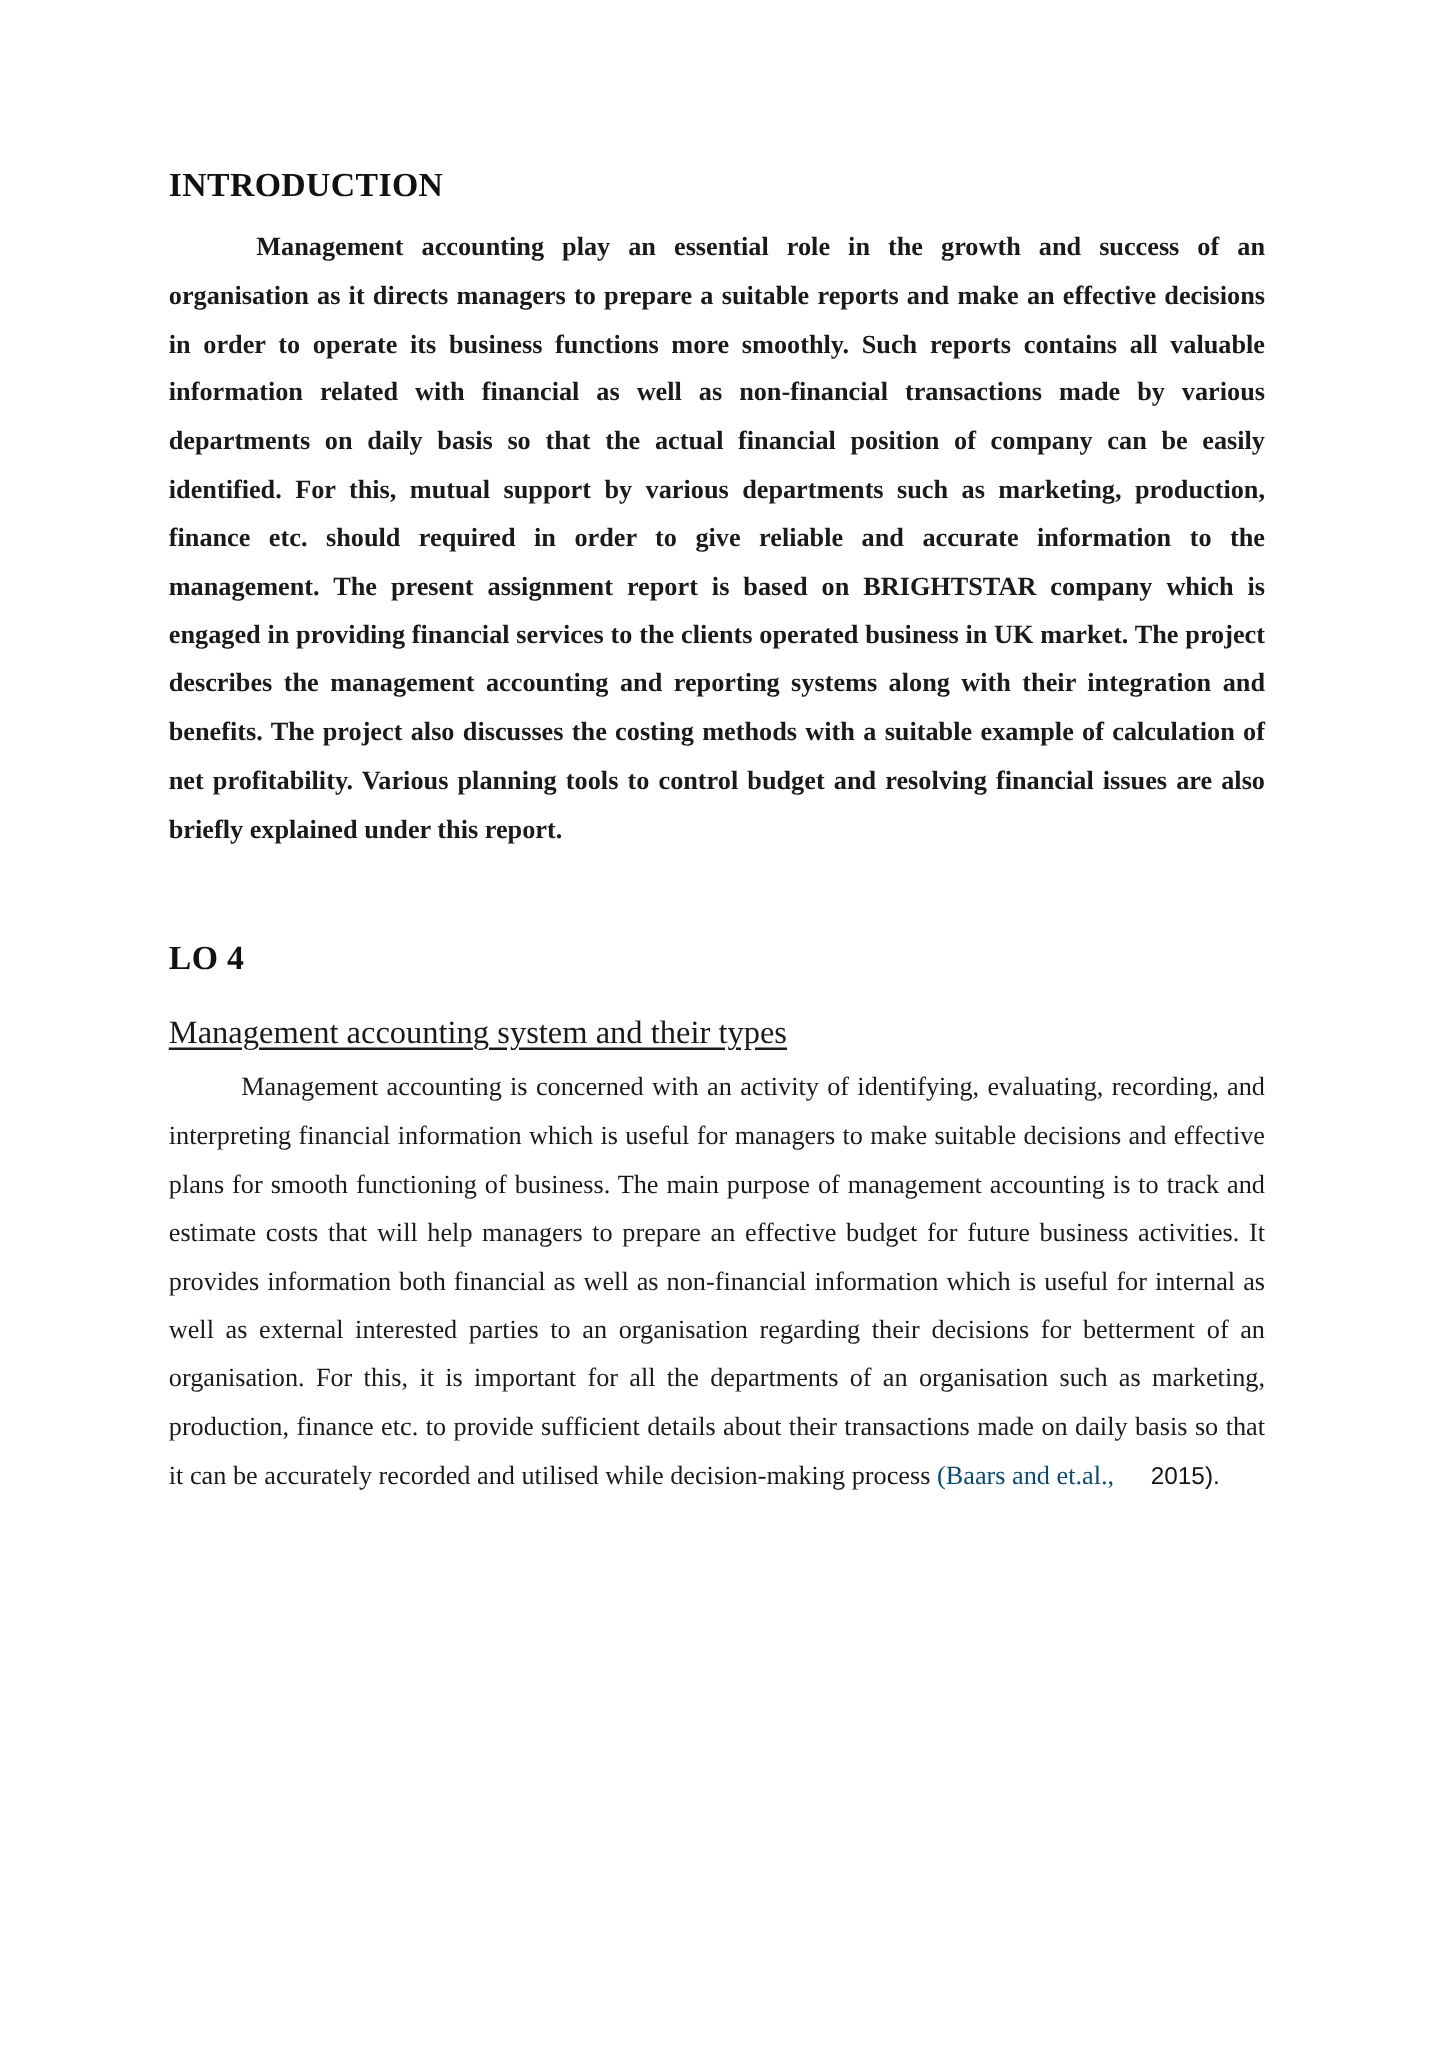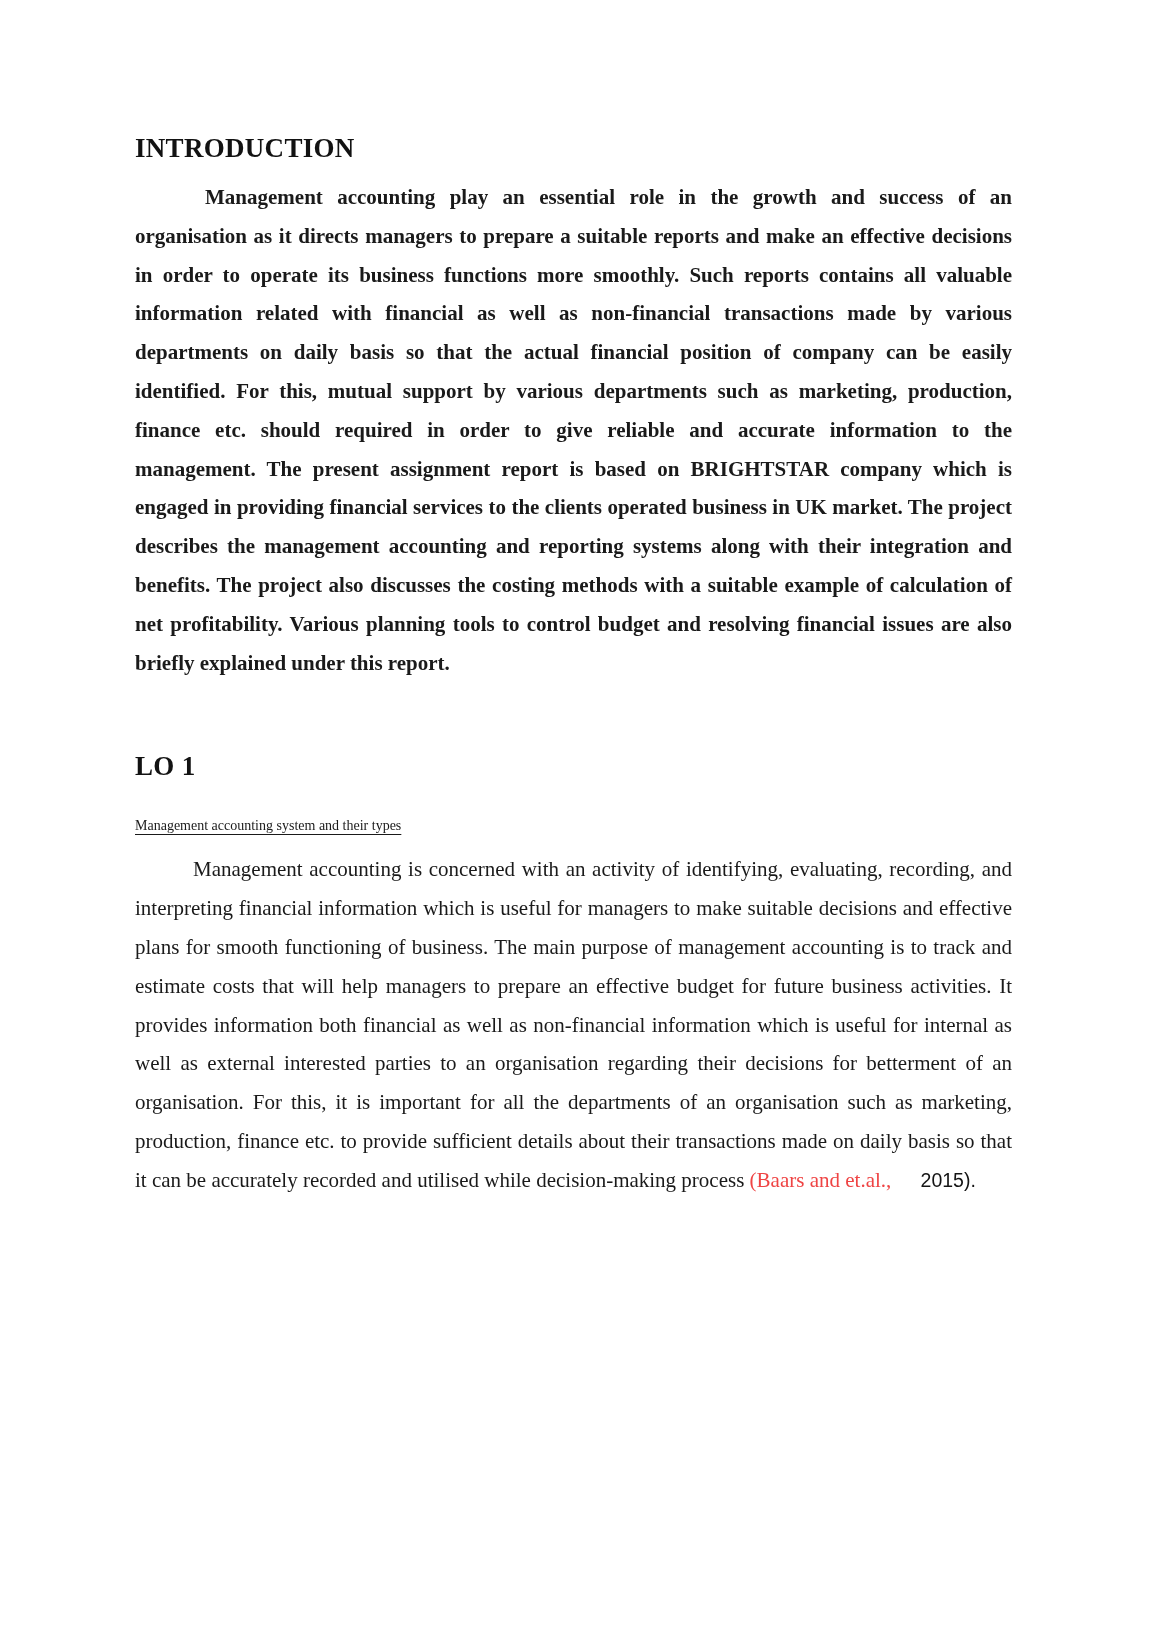--- a/index.html
+++ b/index.html
@@ -42,45 +42,45 @@
     margin-top: 12px;
     text-indent: 70px;
     font-weight: bold;
   }
   .paragraph-lo1 {
     margin-top: 8px;
     text-indent: 58px;
   }
   .subheading {
     margin: 26px 0 0 0;
-    font-size: 14px;
+    font-size: 26px;
     font-weight: 400;
     line-height: 32px;
     color: #1a1a1a;
     text-decoration: underline;
     text-underline-offset: 4px;
   }
   .citation {
-    color: #ef4444;
+    color: #0c4a6e;
   }
   .citation-year {
     font-family: "Liberation Sans", sans-serif;
     font-size: 19.5px;
     color: #141414;
     margin-left: 24px;
   }
 </style>
 </head>
 <body>
 
 <div class="page">
 
   <h1 class="section-heading">INTRODUCTION</h1>
 
   <p class="body-paragraph paragraph-intro">Management accounting play an essential role in the growth and success of an organisation as it directs managers to prepare a suitable reports and make an effective decisions in order to operate its business functions more smoothly. Such reports contains all valuable information related with financial as well as non-financial transactions made by various departments on daily basis so that the actual financial position of company can be easily identified. For this, mutual support by various departments such as marketing, production, finance etc. should required in order to give reliable and accurate information to the management. The present assignment report is based on BRIGHTSTAR company which is engaged in providing financial services to the clients operated business in UK market. The project describes the management accounting and reporting systems along with their integration and benefits. The project also discusses the costing methods with a suitable example of calculation of net profitability. Various planning tools to control budget and resolving financial issues are also briefly explained under this report.</p>
 
-  <h1 class="section-heading heading-lo1">LO 1</h1>
+  <h1 class="section-heading heading-lo1">LO 4</h1>
 
   <h2 class="subheading">Management accounting system and their types</h2>
 
   <p class="body-paragraph paragraph-lo1"><span>Management accounting is concerned with an activity of identifying, evaluating, recording, and interpreting financial information which is useful for managers to make suitable decisions and effective plans for smooth functioning of business. The main purpose of management accounting is to track and estimate costs that will help managers to prepare an effective budget for future business activities. It provides information both financial as well as non-financial information which is useful for internal as well as external interested parties to an organisation regarding their decisions for betterment of an organisation. For this, it is important for all the departments of an organisation such as marketing, production, finance etc. to provide sufficient details about their transactions made on daily basis so that it can be accurately recorded and utilised while decision-making process</span><span class="citation"> (Baars and et.al., </span><span class="citation-year">2015).</span></p>
 
 </div>
 
 </body></html>

